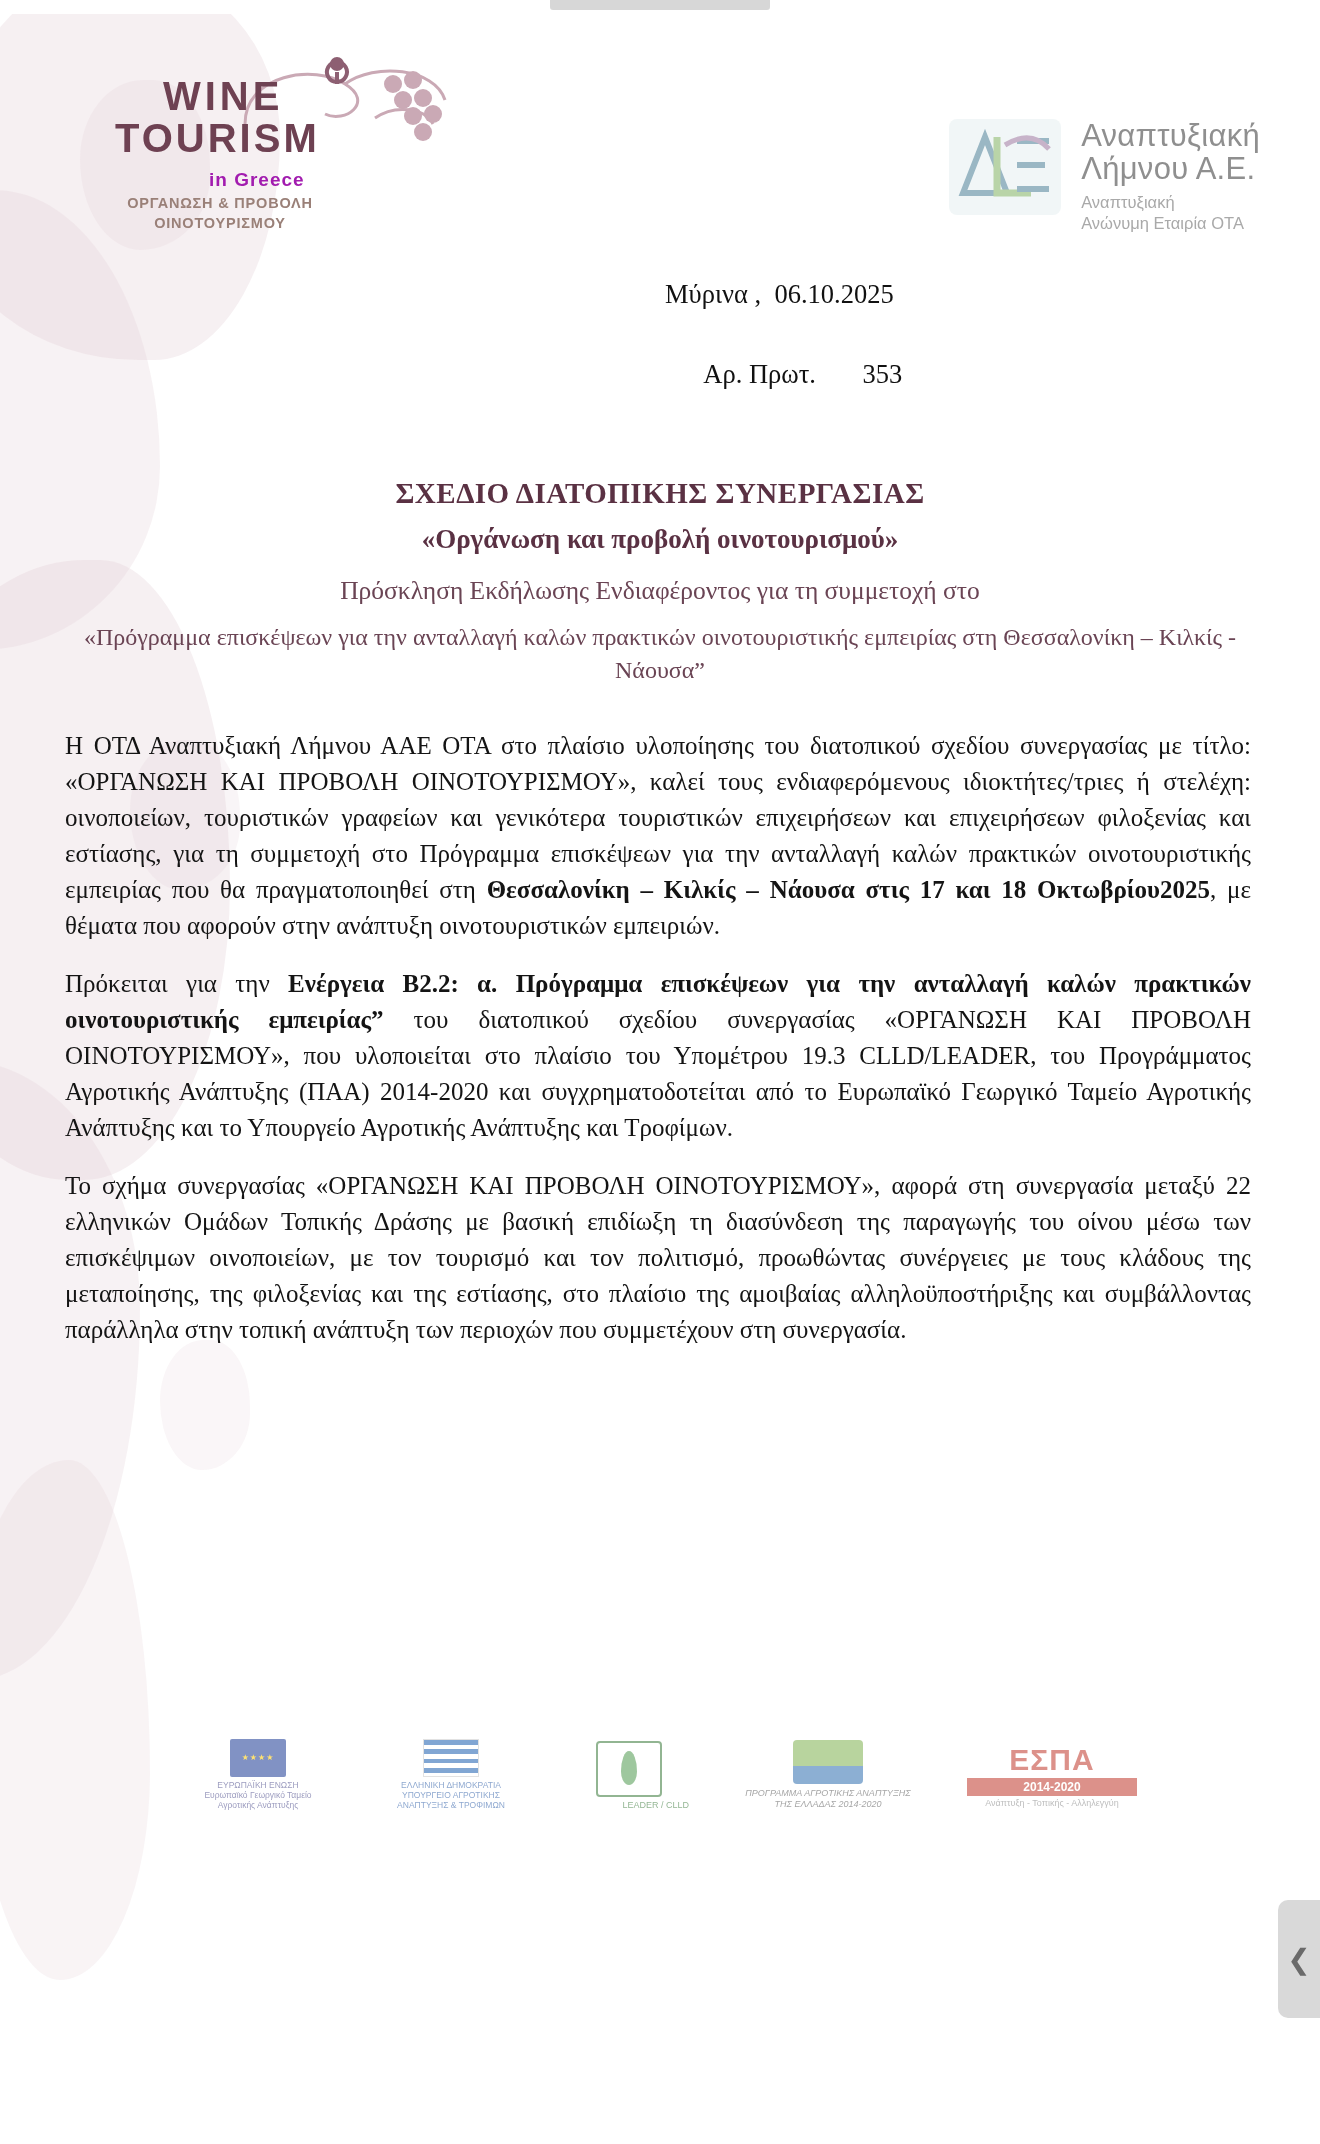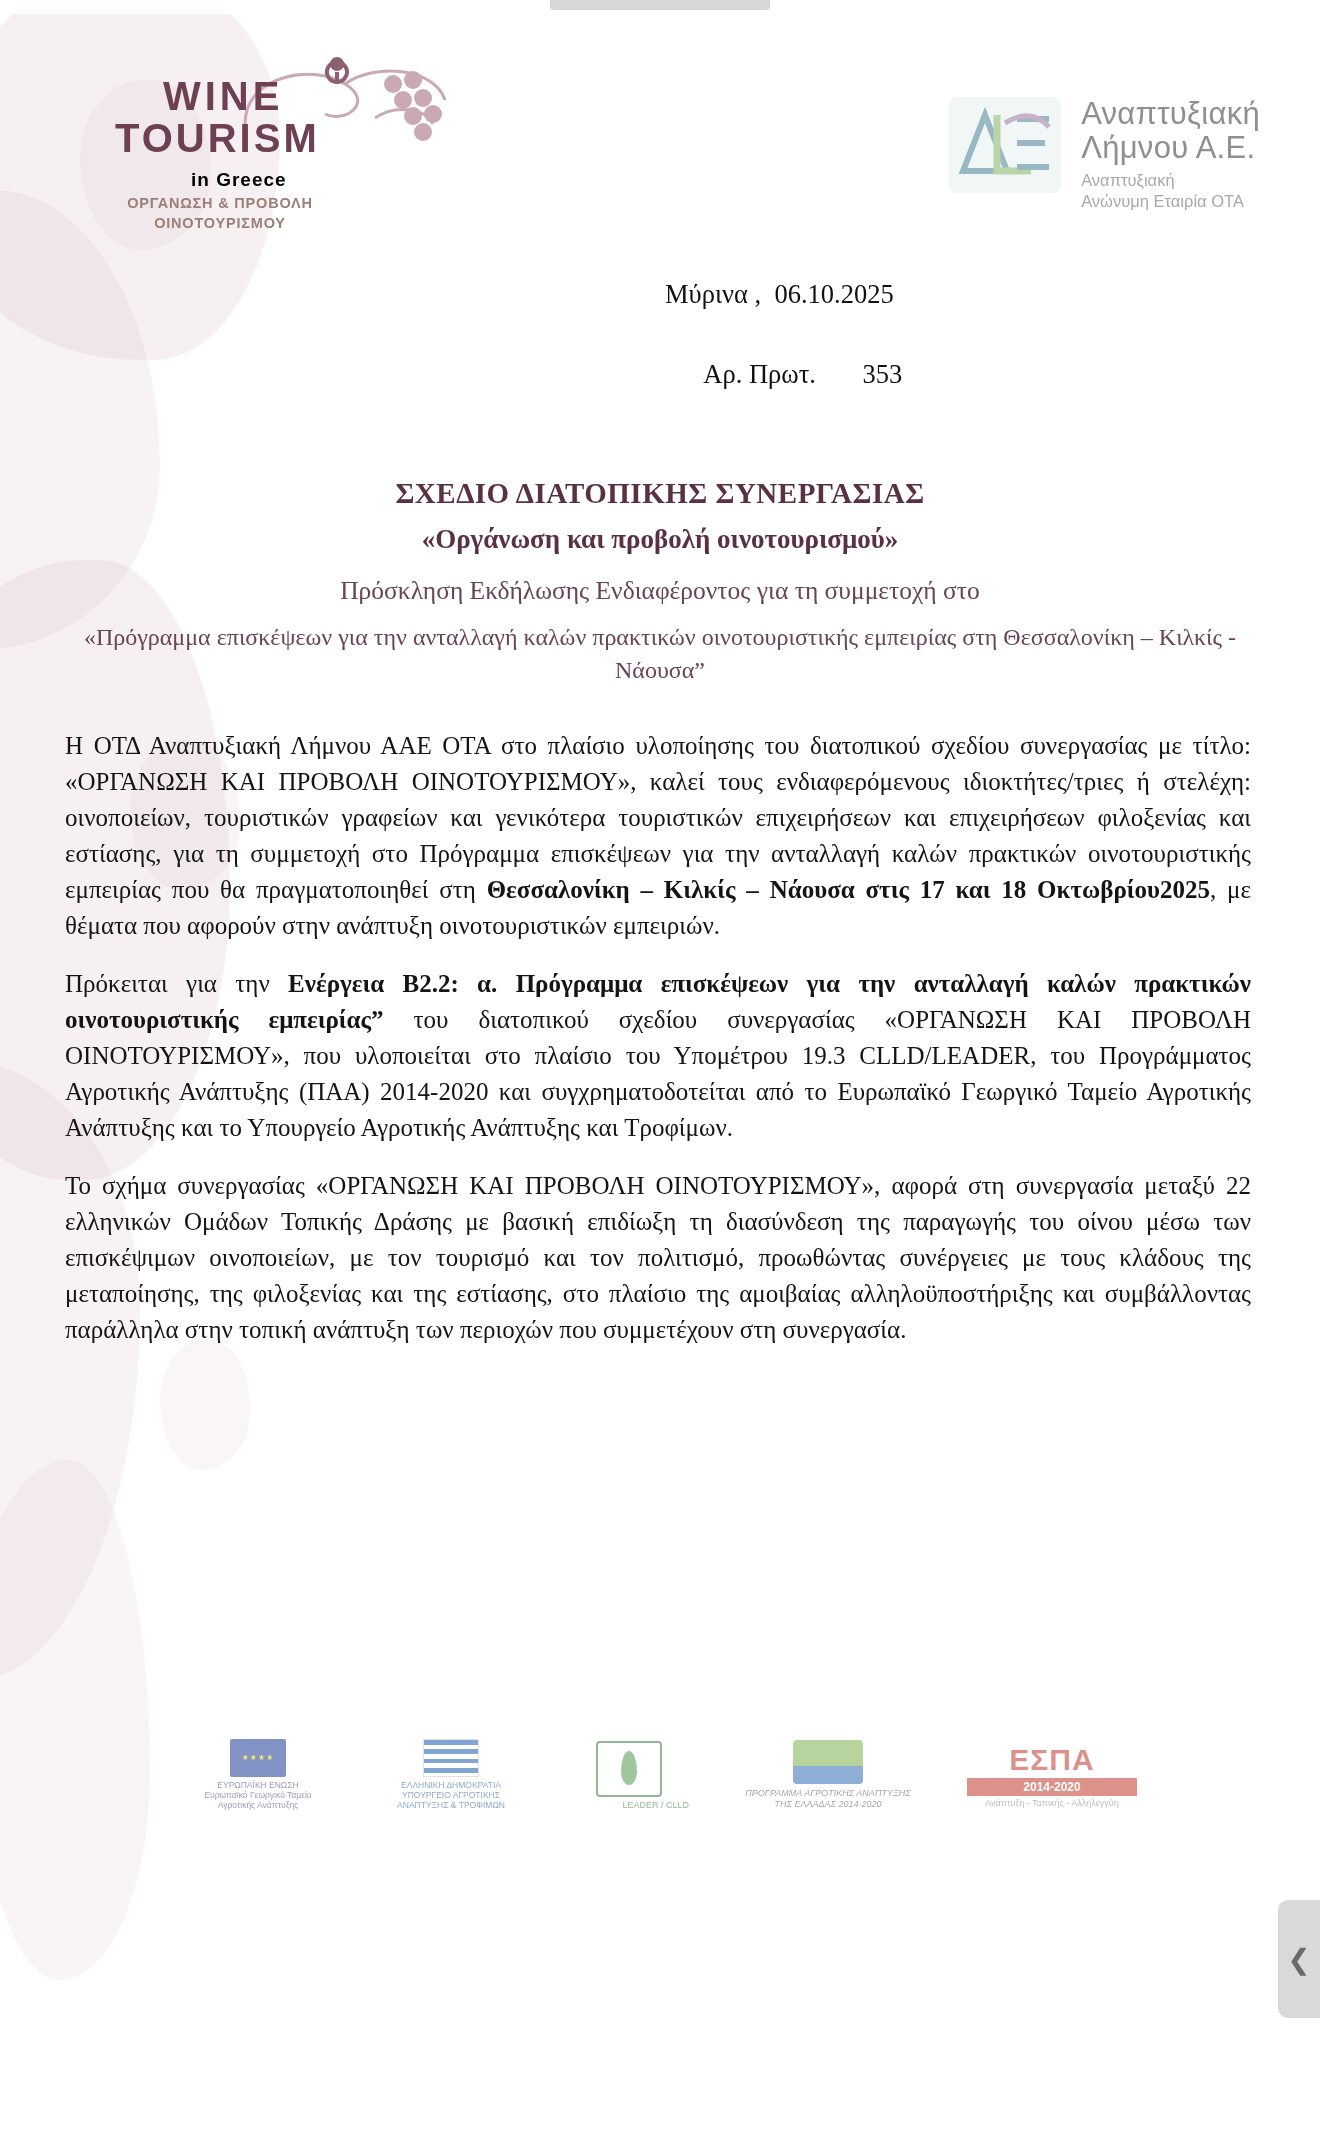--- a/index.html
+++ b/index.html
@@ -63,21 +63,21 @@
     width: 220px;
     height: 16px;
     background: #c9c9c9;
     border-radius: 3px;
     opacity: .75;
   }
 
   
   .header {
     display: flex;
-    align-items: center;
+    align-items: flex-end;
     justify-content: space-between;
     padding-top: 20px;
     min-height: 185px;
   }
   .logo-left {
     width: 420px;
     position: relative;
     padding-left: 20px;
   }
   .wt-mark {
@@ -104,23 +104,23 @@
     line-height: 1;
     position: absolute;
     left: 40px;
     top: 84px;
   }
   .wt-word3 {
     font-family: "Liberation Sans", sans-serif;
     font-weight: bold;
     font-size: 19px;
     letter-spacing: 1px;
-    color: #000000;
-    position: absolute;
-    left: 116px;
+    color: #a21caf;
+    position: absolute;
+    left: 134px;
     top: 135px;
   }
   .wt-swirl {
     position: absolute;
     left: 150px;
     top: 20px;
     width: 250px;
     height: 120px;
   }
   .wt-sub {

